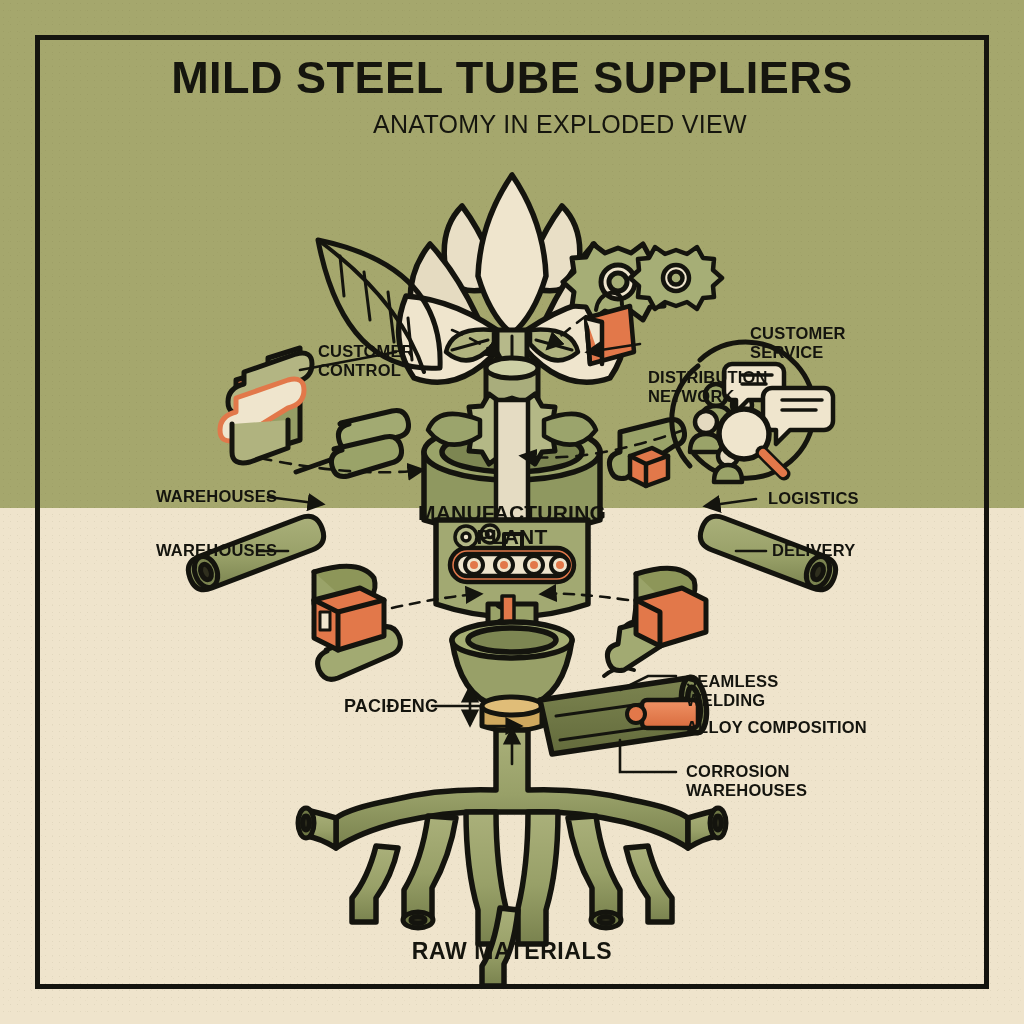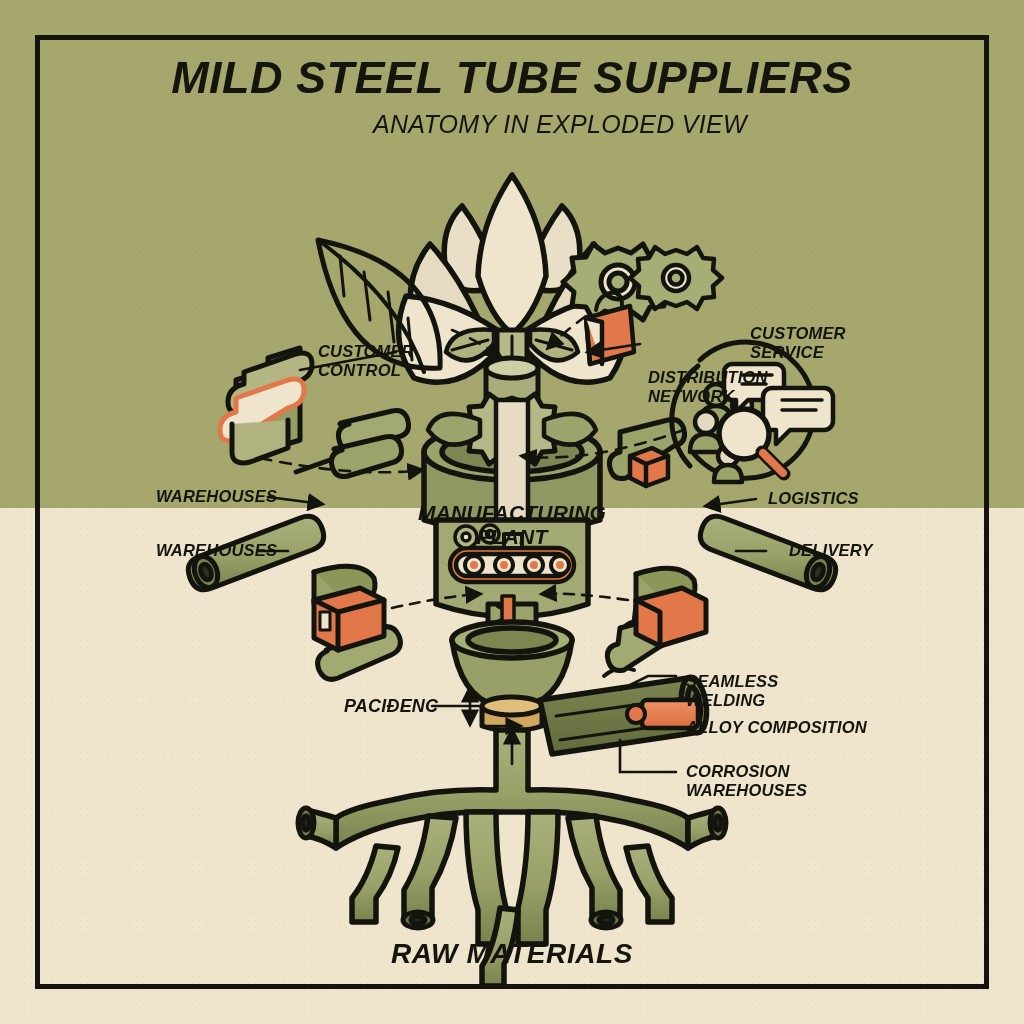--- a/index.html
+++ b/index.html
@@ -1,36 +1,35 @@
 <!DOCTYPE html>
 <html><head>
 <meta charset="utf-8">
 <style>
   html,body{margin:0;padding:0;background:#efe4cc;}
   #stage{
     position:relative;width:1024px;height:1016px;overflow:hidden;
     font-family:"Liberation Sans","DejaVu Sans",sans-serif;
     background:#7dd3fc;
-    font-style:italic;
   }
   .bg-top{position:absolute;left:0;top:0;width:1024px;height:508px;background:#a5a76d;}
   .bg-bottom{position:absolute;left:0;top:508px;width:1024px;height:516px;background:#efe4cc;}
   .grain{position:absolute;inset:0;opacity:.16;pointer-events:none;
     background-image:radial-gradient(rgba(80,70,40,.5) .6px, transparent .7px),
                      radial-gradient(rgba(120,110,70,.35) .5px, transparent .6px);
     background-size:7px 7px,11px 11px;background-position:0 0,3px 5px;}
   .frame{position:absolute;left:35px;top:35px;width:954px;height:954px;
     border:5px solid #14140f;box-sizing:border-box;pointer-events:none;}
 
   svg.layer{position:absolute;left:0;top:0;width:1024px;height:1024px;overflow:visible;}
 
   .ttl{position:absolute;width:100%;text-align:center;color:#15150e;}
   #title{top:52px;font-size:45px;font-weight:bold;letter-spacing:.5px;}
   #subtitle{top:110px;font-size:25px;letter-spacing:.3px;padding-left:48px;}
-  #rawmat{top:938px;font-size:28px;font-weight:bold;letter-spacing:.6px;}
+  #rawmat{top:938px;font-size:23px;font-weight:bold;letter-spacing:.6px;}
 
   .lbl{position:absolute;color:#14140e;font-size:16.5px;font-weight:bold;
        line-height:1.13;letter-spacing:.2px;white-space:pre-line;}
   .lbl.sm{font-size:18px;}
   .lbl.ctr{text-align:center;margin-top:16px;}
   .lbl.big{font-size:21px;}
 </style>
 </head>
 <body>
 
@@ -348,21 +347,21 @@
 CONTROL</div>
   <div class="lbl" style="left:648px;top:324px;margin-top:44px;">DISTRIBUTION
 NETWORK</div>
   <div class="lbl" style="left:750px;top:324px;">CUSTOMER
 SERVICE</div>
   <div class="lbl" style="left:156px;top:487px;">WAREHOUSES</div>
   <div class="lbl" style="left:156px;top:541px;">WAREHOUSES</div>
   <div class="lbl big ctr" style="left:412px;top:485px;width:200px;">MANUFACTURING
 PLANT</div>
   <div class="lbl" style="left:768px;top:489px;">LOGISTICS</div>
-  <div class="lbl" style="left:772px;top:541px;margin-left:17px;">DELIVERY</div>
+  <div class="lbl" style="left:772px;top:541px;">DELIVERY</div>
   <div class="lbl sm" style="left:344px;top:696px;">PACIÐENC</div>
   <div class="lbl" style="left:686px;top:672px;">SEAMLESS
 WELDING</div>
   <div class="lbl" style="left:686px;top:718px;">ALLOY COMPOSITION</div>
   <div class="lbl" style="left:686px;top:762px;">CORROSION
 WAREHOUSES</div>
 
   <div class="frame"></div>
 </div>
 

